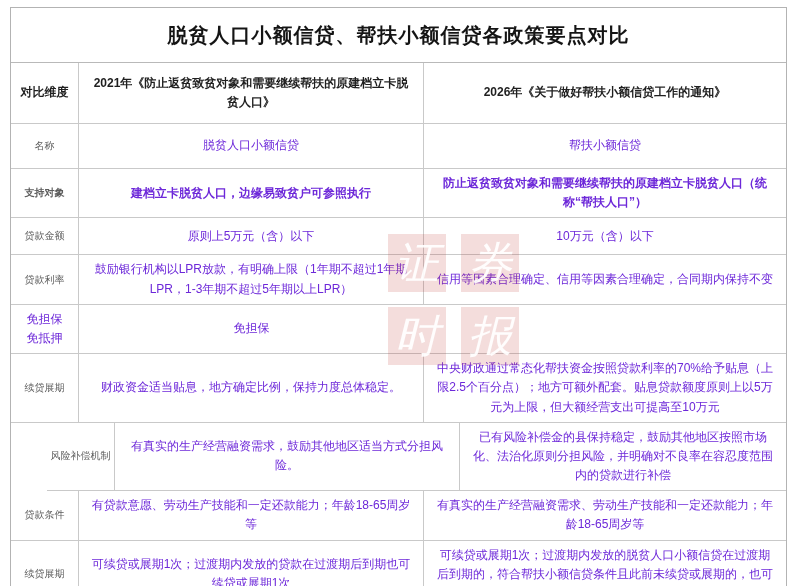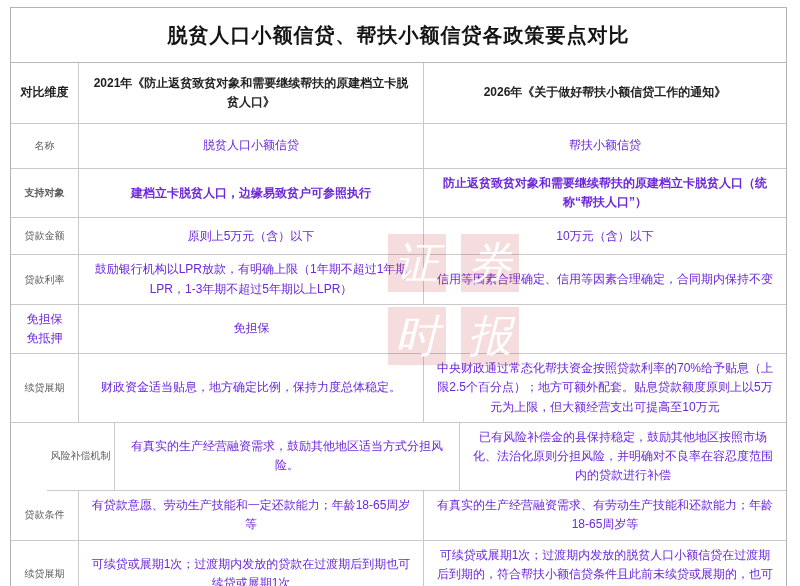--- a/index.html
+++ b/index.html
@@ -154,21 +154,21 @@
 
     <div class="row r6">
       <div class="cell c-label">风险补偿机制</div>
       <div class="cell">有真实的生产经营融资需求，鼓励其他地区适当方式分担风险。</div>
       <div class="cell c-last">已有风险补偿金的县保持稳定，鼓励其他地区按照市场化、法治化原则分担风险，并明确对不良率在容忍度范围内的贷款进行补偿</div>
     </div>
 
     <div class="row r7">
       <div class="cell c-label">贷款条件</div>
       <div class="cell">有贷款意愿、劳动生产技能和一定还款能力；年龄18-65周岁等</div>
-      <div class="cell c-last">有真实的生产经营融资需求、有劳动生产技能和还款能力；年龄18-65周岁等</div>
+      <div class="cell c-last">有真实的生产经营融资需求、劳动生产技能和一定还款能力；年龄18-65周岁等</div>
     </div>
 
     <div class="row r8">
       <div class="cell c-label">续贷展期</div>
       <div class="cell">可续贷或展期1次；过渡期内发放的贷款在过渡期后到期也可续贷或展期1次</div>
       <div class="cell c-last">可续贷或展期1次；过渡期内发放的脱贫人口小额信贷在过渡期后到期的，符合帮扶小额信贷条件且此前未续贷或展期的，也可续贷或展期1次</div>
     </div>
 
   </div>
 

